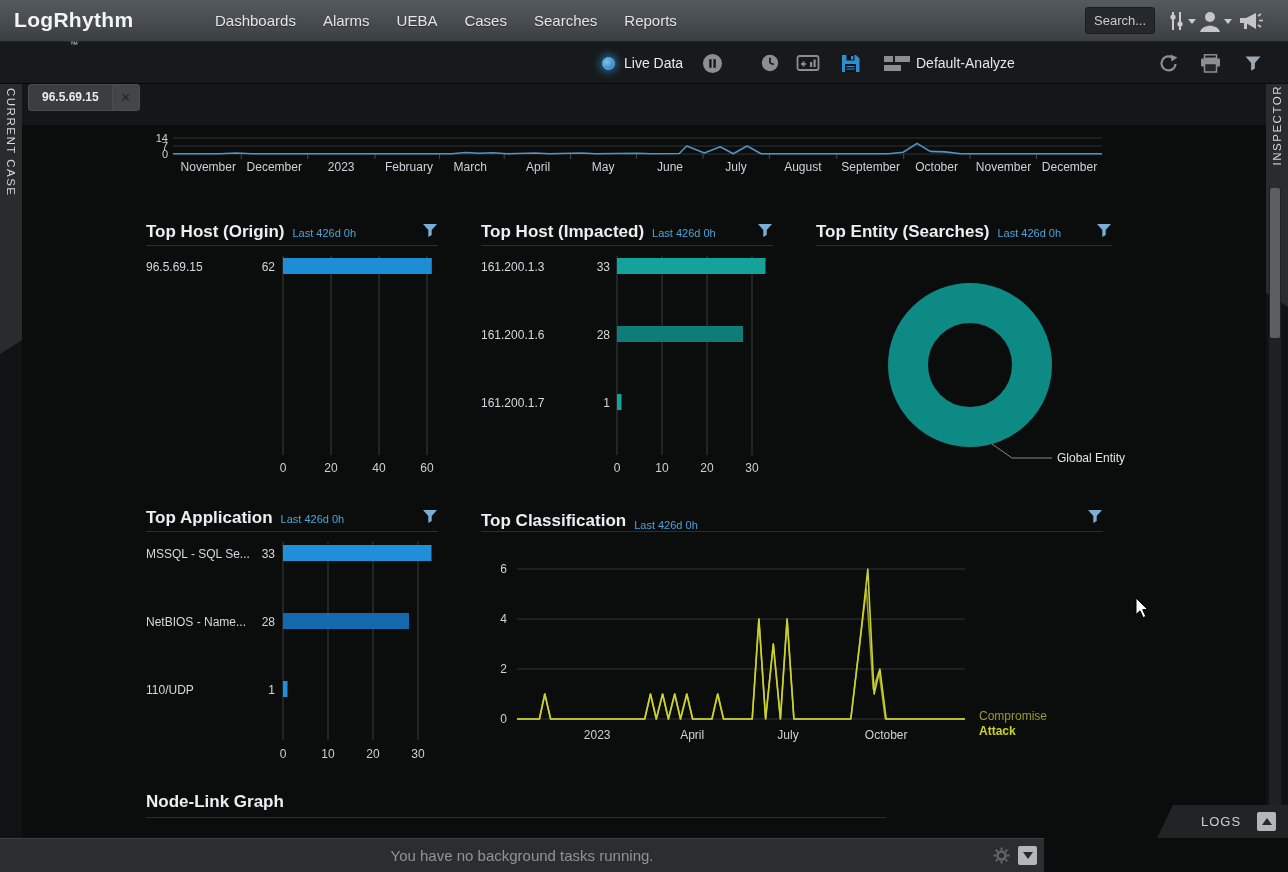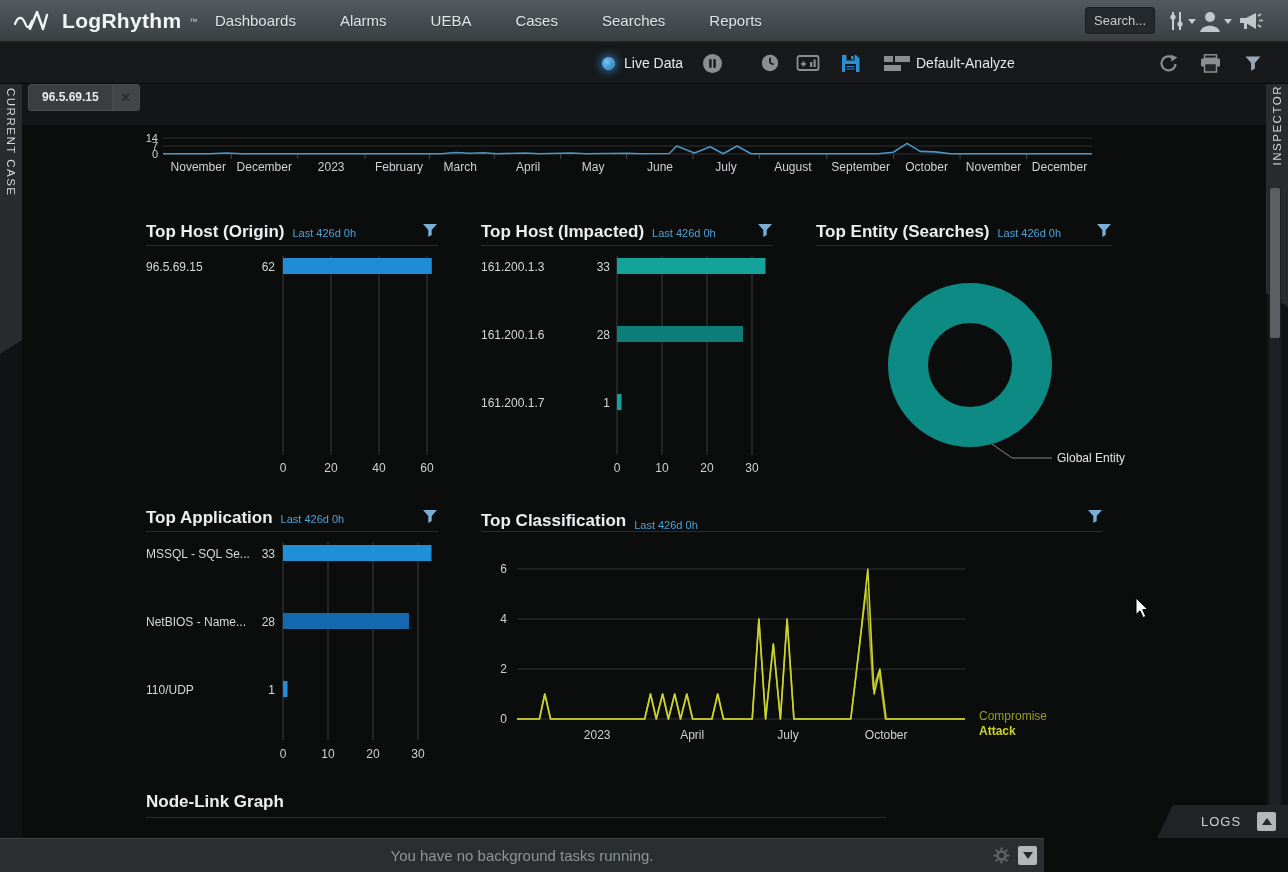--- a/index.html
+++ b/index.html
@@ -2,24 +2,24 @@
 <html><head>
 <meta charset="utf-8">
 <style>
   * { margin:0; padding:0; box-sizing:border-box; }
   html,body { width:1288px; height:872px; overflow:hidden; background:#0b0c0c;
     font-family:"Liberation Sans","DejaVu Sans",sans-serif; }
 
   
   .navbar { position:absolute; left:0; top:0; width:1288px; height:42px;
     background:linear-gradient(#555a5e,#3a3f42); border-bottom:1px solid #222629; z-index:20; }
-  .brand { position:absolute; left:14px; top:0; height:42px; display:flex; align-items:center; gap:8px; }
+  .brand { position:absolute; left:14px; top:0; height:42px; display:flex; align-items:center; gap:8px;flex-direction:column; }
   .brand-text { color:#f2f4f5; font-size:21px; font-weight:bold; letter-spacing:.3px; }
   .brand-tm { color:#cfd3d5; font-size:8px; vertical-align:top; }
-  .nav-items { position:absolute; left:215px; top:0; height:40px; display:flex; gap:44px; }
+  .nav-items { position:absolute; left:215px; top:0; height:40px; display:flex; gap:27px; }
   .nav-item { color:#e2e6e8; font-size:15px; line-height:42px; cursor:pointer; text-shadow:0 1px 1px rgba(0,0,0,.4); }
   .analyze-tab { position:absolute; left:706px; top:0; width:172px; height:42px;
     background:linear-gradient(#23272b,#191d20); }
   .analyze-tab::before { content:""; position:absolute; left:6px; top:-2px; bottom:-1px; width:5px;
     background:#2d84c4; transform:skewX(-20deg); }
   .analyze-label { position:absolute; left:34px; top:0; line-height:42px; font-size:22px; color:#3f9bd8; font-weight:300; }
   .search-box { position:absolute; left:1085px; top:7px; width:70px; height:27px; background:#25292b;
     border:1px solid #1a1d1f; border-radius:3px; color:#c7cbcd; font-size:13px; padding:12px 8px;
     font-family:inherit; outline:none;text-align:center; }
   .search-box::placeholder { color:#c7cbcd; }
@@ -227,21 +227,21 @@
 </div>
 
 <div class="filter-strip"></div>
 <div class="canvas"></div>
 
 <div class="filter-tag">
   <span class="filter-tag-label">96.5.69.15</span>
   <span class="filter-tag-x">✕</span>
 </div>
 
-<div class="chart-box" style="left:130px; top:128px;"><svg width="975" height="52">
+<div class="chart-box" style="left:140px; top:128px;"><svg width="975" height="52">
       <line x1="33" y1="10" x2="962" y2="10" stroke="#303336" stroke-width="1"></line>
       <text x="28" y="14" fill="#cfd2d4" font-size="11" text-anchor="end" font-weight="normal">14</text>
       <line x1="33" y1="18" x2="962" y2="18" stroke="#303336" stroke-width="1"></line>
       <text x="28" y="22" fill="#cfd2d4" font-size="11" text-anchor="end" font-weight="normal">7</text>
       <line x1="33" y1="26" x2="962" y2="26" stroke="#303336" stroke-width="1"></line>
       <text x="28" y="30" fill="#cfd2d4" font-size="11" text-anchor="end" font-weight="normal">0</text>
       <text x="68.30199999999999" y="43" fill="#cfd2d4" font-size="12" text-anchor="middle" font-weight="normal">November</text>
       <text x="134.261" y="43" fill="#cfd2d4" font-size="12" text-anchor="middle" font-weight="normal">December</text>
       <line x1="101.2815" y1="26" x2="101.2815" y2="31" stroke="#45494c" stroke-width="1"></line>
       <text x="201.149" y="43" fill="#cfd2d4" font-size="12" text-anchor="middle" font-weight="normal">2023</text>

